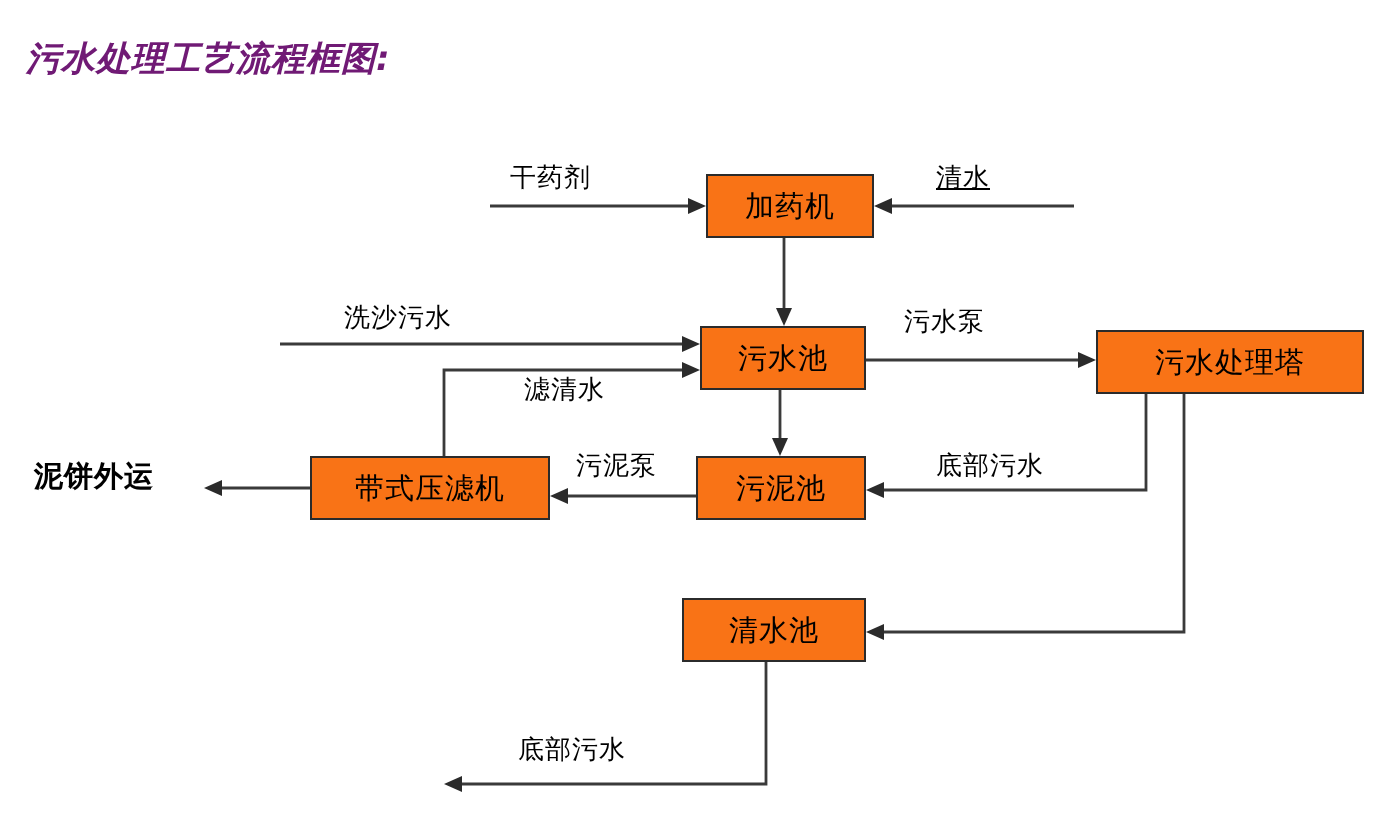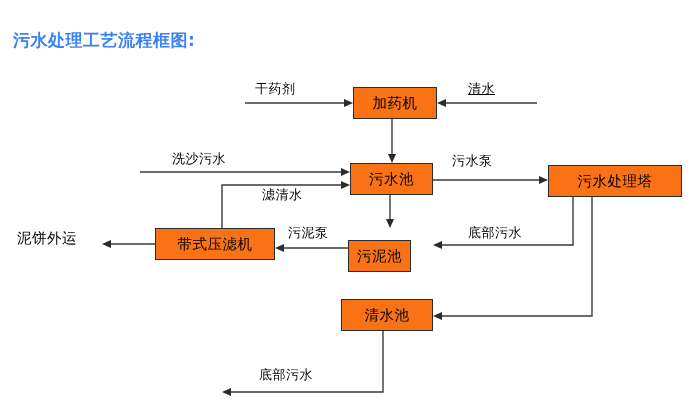--- a/index.html
+++ b/index.html
@@ -18,26 +18,27 @@
   #canvas {
     position: absolute;
     left: 0;
     top: 0;
     width: 700px;
     height: 420px;
   }
   .title {
     position: absolute;
     left: 13px;
-    top: 29px;
+    top: 18px;
     font-size: 17px;
     font-weight: bold;
     letter-spacing: 0.5px;
     white-space: nowrap;
-    color: #3b82f6;
+    color: #701a75;
+    font-style: italic;
   }
   .node {
     position: absolute;
     box-sizing: border-box;
     border: 1.4px solid #2b2b2b;
     background: #f97316;
     display: flex;
     align-items: center;
     justify-content: center;
     font-size: 14.5px;
@@ -55,20 +56,21 @@
     z-index: 4;
     background: transparent;
   }
   .term-label {
     position: absolute;
     font-size: 14.5px;
     color: #000000;
     white-space: nowrap;
     letter-spacing: 0.5px;
     z-index: 4;
+    font-weight: bold;
   }
   svg line, svg polyline, svg path {
     stroke: #3a3a3a;
     stroke-width: 1.4;
     fill: none;
   }
   .arrowhead { fill: #2b2b2b; stroke: none; }
 </style>
 </head>
 <body>
@@ -147,21 +149,21 @@
 </div>
 
 <div class="node" style="left:548px; top:165px; width:134px; height:32px;">
   <span>污水处理塔</span>
 </div>
 
 <div class="node" style="left:155px; top:228px; width:120px; height:32px;">
   <span>带式压滤机</span>
 </div>
 
-<div class="node" style="left:348px; top:240px; width:63px; height:32px;">
+<div class="node" style="left:348px; top:228px; width:85px; height:32px;">
   <span>污泥池</span>
 </div>
 
 <div class="node" style="left:341px; top:299px; width:92px; height:32px;">
   <span>清水池</span>
 </div>
 
 <div class="edge-label" style="left:255px; top:80px;">干药剂</div>
 
 <div class="edge-label" style="left:468px; top:80px;text-decoration:underline;">清水</div>

